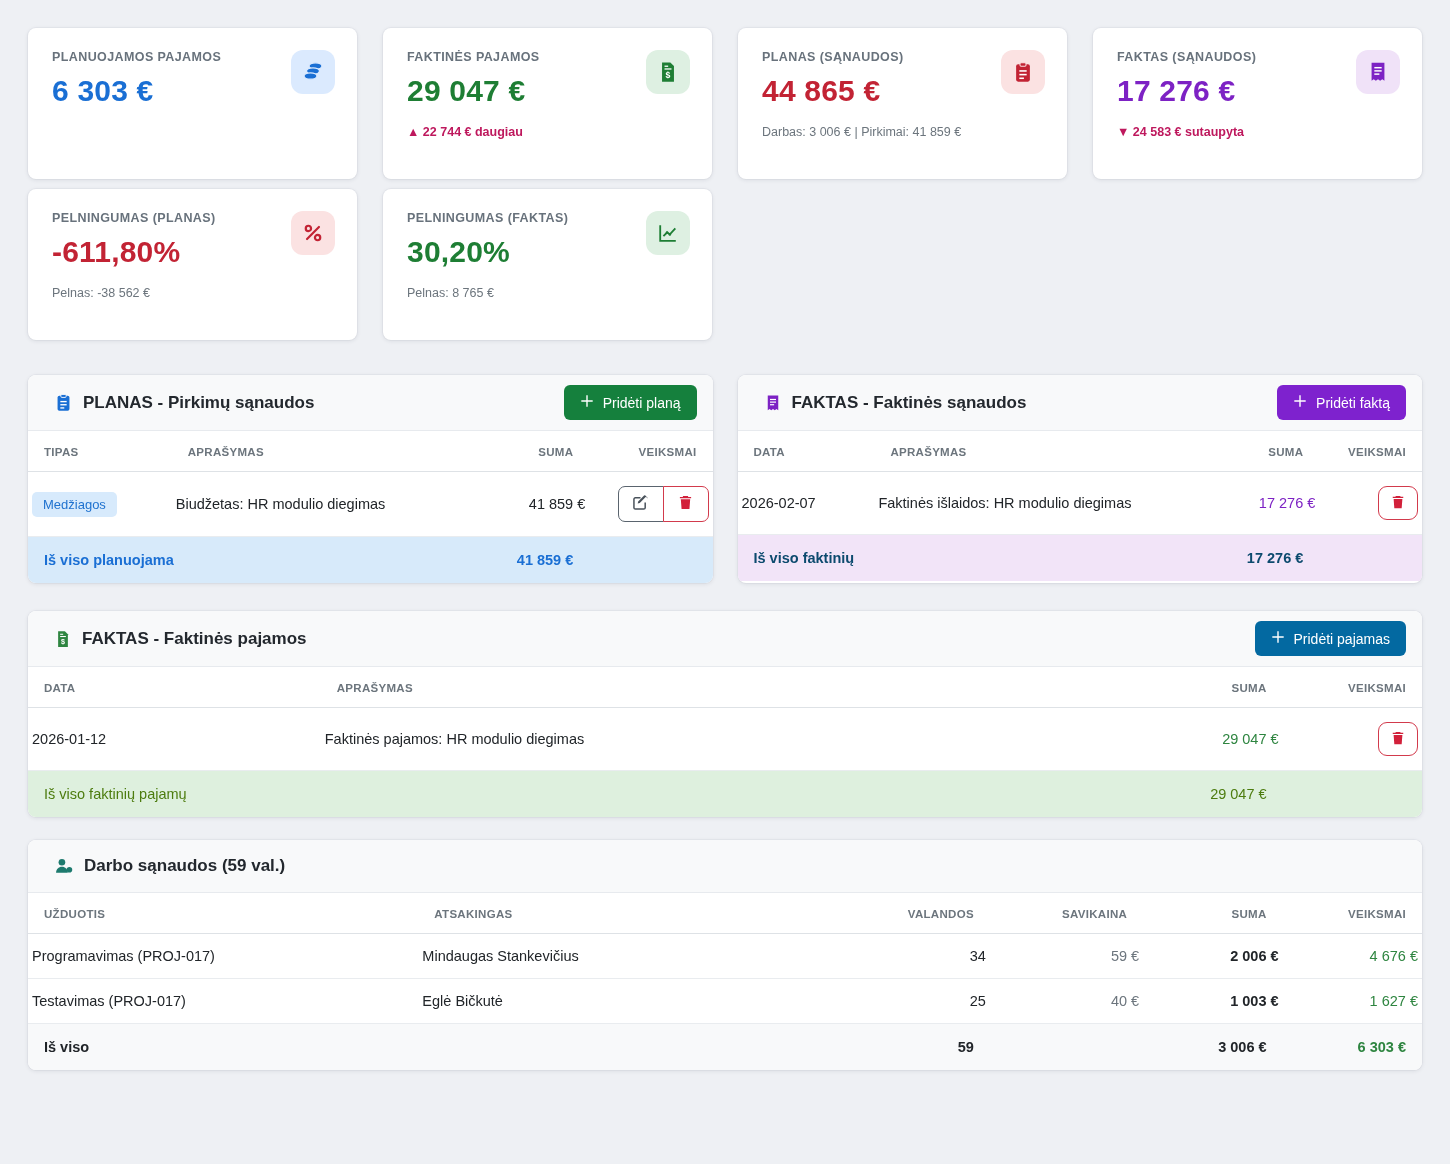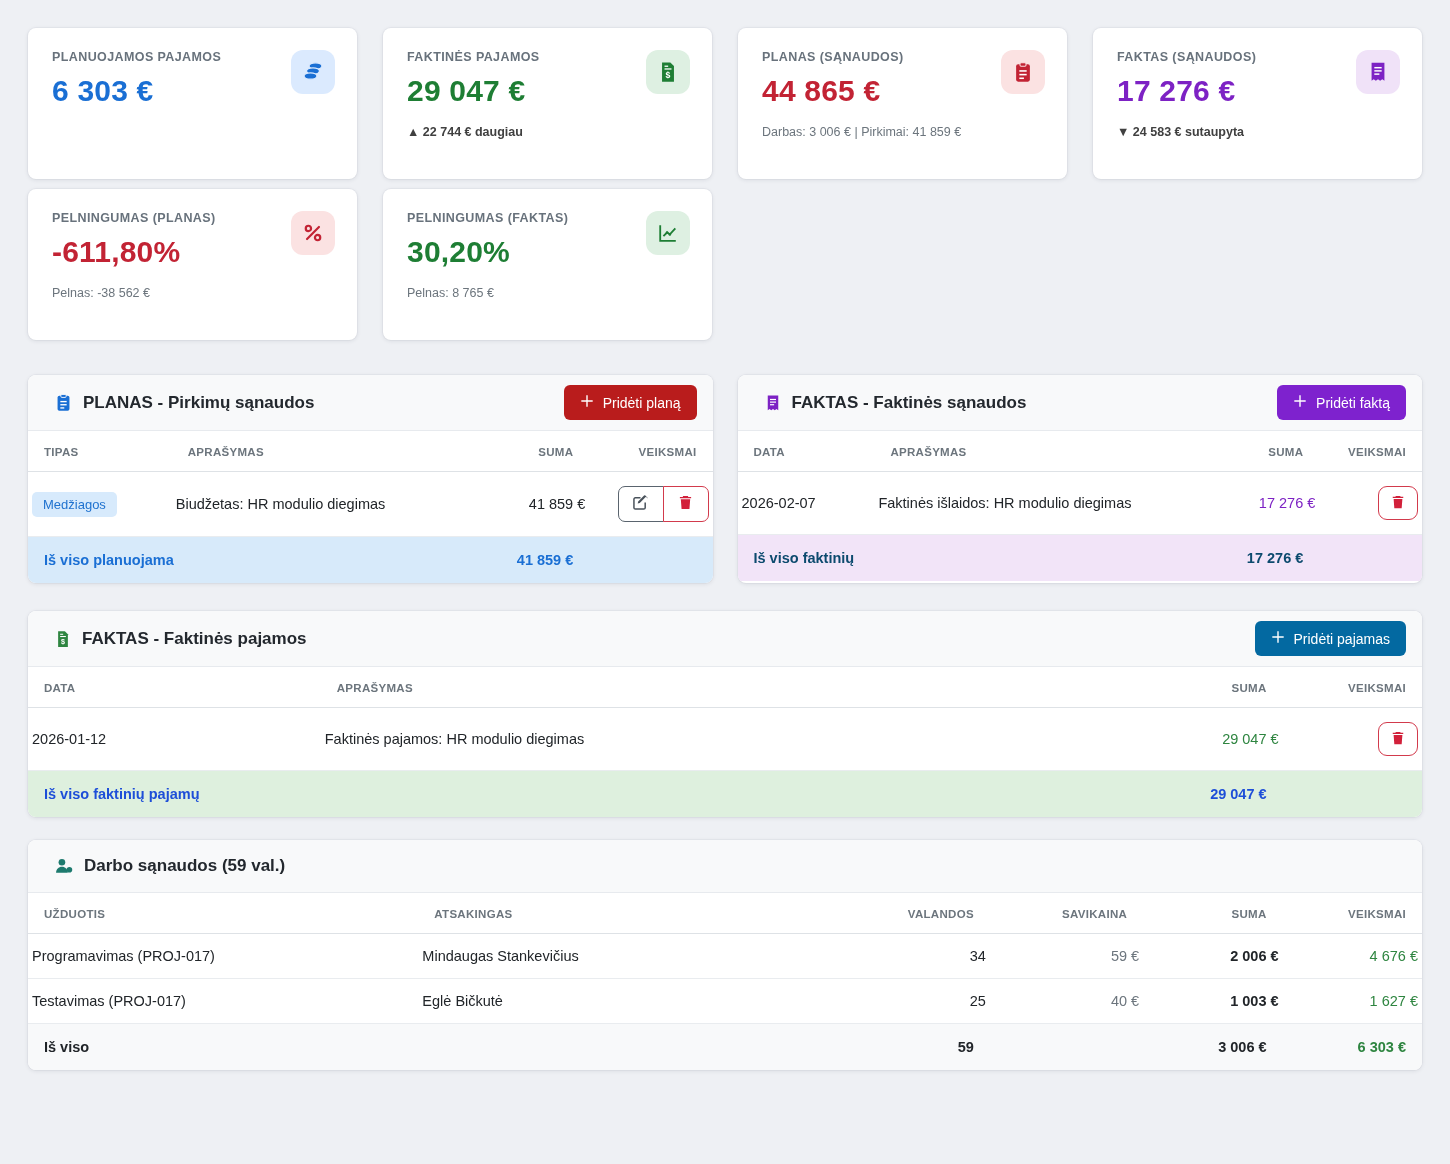--- a/index.html
+++ b/index.html
@@ -16,21 +16,21 @@
   .kpi-grid { display:grid; grid-template-columns:repeat(4,1fr); gap:26px; margin-bottom:10px; }
   .kpi-grid.row2 { margin-bottom:35px; }
   .kpi-card {
     position:relative; background:#fff; border-radius:8px;
     box-shadow:0 1px 4px rgba(25,35,55,.10), 0 0 0 1px rgba(25,35,55,.03);
     padding:22px 24px; height:151px;
   }
   .kpi-label { font-size:12.5px; font-weight:600; letter-spacing:.4px; color:#68727c; }
   .kpi-value { font-size:30px; font-weight:800; margin-top:10px; letter-spacing:.2px; }
   .kpi-sub { font-size:12.5px; margin-top:17px; font-weight:600; }
-  .sub-green { color:#404040; }
+  .sub-green { color:#be185d; }
   .sub-muted { color:#6c757d; font-weight:400; }
   .v-blue{color:#1a6fd4}.v-green{color:#1e7e34}.v-red{color:#c22334}.v-purple{color:#7d22c4}
   .kpi-icon {
     position:absolute; top:22px; right:22px; width:44px; height:44px; border-radius:12px;
     display:flex; align-items:center; justify-content:center;
   }
   .bg-blue{background:#dbeafe;color:#1a6fd4}
   .bg-green{background:#def0e2;color:#1e7e34}
   .bg-red{background:#fbe2e2;color:#c22334}
   .bg-purple{background:#f0e2f8;color:#7d22c4}
@@ -46,39 +46,39 @@
     display:flex; justify-content:space-between; align-items:center;
     background:#f8f9fa; border-bottom:1px solid #e7eaee; padding:10px 16px; min-height:56px;
   }
   .card-title { display:flex; align-items:center; gap:10px; font-size:17px; font-weight:700; color:#23282e;margin-left:10px; }
   .t-blue{color:#1a6fd4}.t-purple{color:#7d22c4}.t-green{color:#2e8540}.t-teal{color:#1d7a6e}
 
   .btn {
     display:inline-flex; align-items:center; gap:9px; color:#fff; font-size:14px; font-weight:500;
     border:none; border-radius:6px; padding:9px 16px; cursor:pointer; font-family:inherit;
   }
-  .btn-teal{background:#b91c1c}.btn-purple{background:#7e22ce}.btn-green{background:#0369a1}
+  .btn-teal{background:#15803d}.btn-purple{background:#7e22ce}.btn-green{background:#0369a1}
 
   table { width:100%; border-collapse:collapse; table-layout:fixed; }
   th {
     text-align:left; padding:15px 16px 13px; font-size:11.5px; font-weight:600; color:#6c757d;
     letter-spacing:.3px; border-bottom:1px solid #dee2e6; white-space:nowrap;
   }
   td { padding:14px 4px; font-size:14.5px; color:#212529; vertical-align:middle; }
   tbody tr.data-row { border-bottom:1px solid #e9ecef; }
   tbody tr.data-row:last-of-type { border-bottom:1px solid #e9ecef; }
   .num { text-align:right; }
   .muted { color:#6c757d; }
   .bold { font-weight:700; }
   .val-green { color:#2e8540; }
   .val-purple { color:#7d22c4; }
 
   tr.tfoot-blue   { background:#d7eafa; } tr.tfoot-blue td   { color:#1a6fd4; font-weight:700; }
   tr.tfoot-purple { background:#f2e4f8; } tr.tfoot-purple td { color:#0c4a6e; font-weight:700; }
-  tr.tfoot-green  { background:#def0de; } tr.tfoot-green td  { color:#1d4ed8; font-weight:700; }
+  tr.tfoot-green  { background:#def0de; } tr.tfoot-green td  { color:#4d7c0f; font-weight:400; }
   tr.tfoot-gray   { background:#f8f9fa; border-top:1px solid #dee2e6; } tr.tfoot-gray td { font-weight:700; }
   tr.tfoot-gray td.val-green { color:#2e8540; }
   tr.tfoot-blue td, tr.tfoot-purple td, tr.tfoot-green td, tr.tfoot-gray td { padding:15px 16px; }
 
   .badge-blue {
     display:inline-block; background:#d7eafc; color:#1f72cf; font-size:13px;
     padding:5px 11px; border-radius:5px; font-weight:500;
   }
 
   .btn-group { display:inline-flex; }

